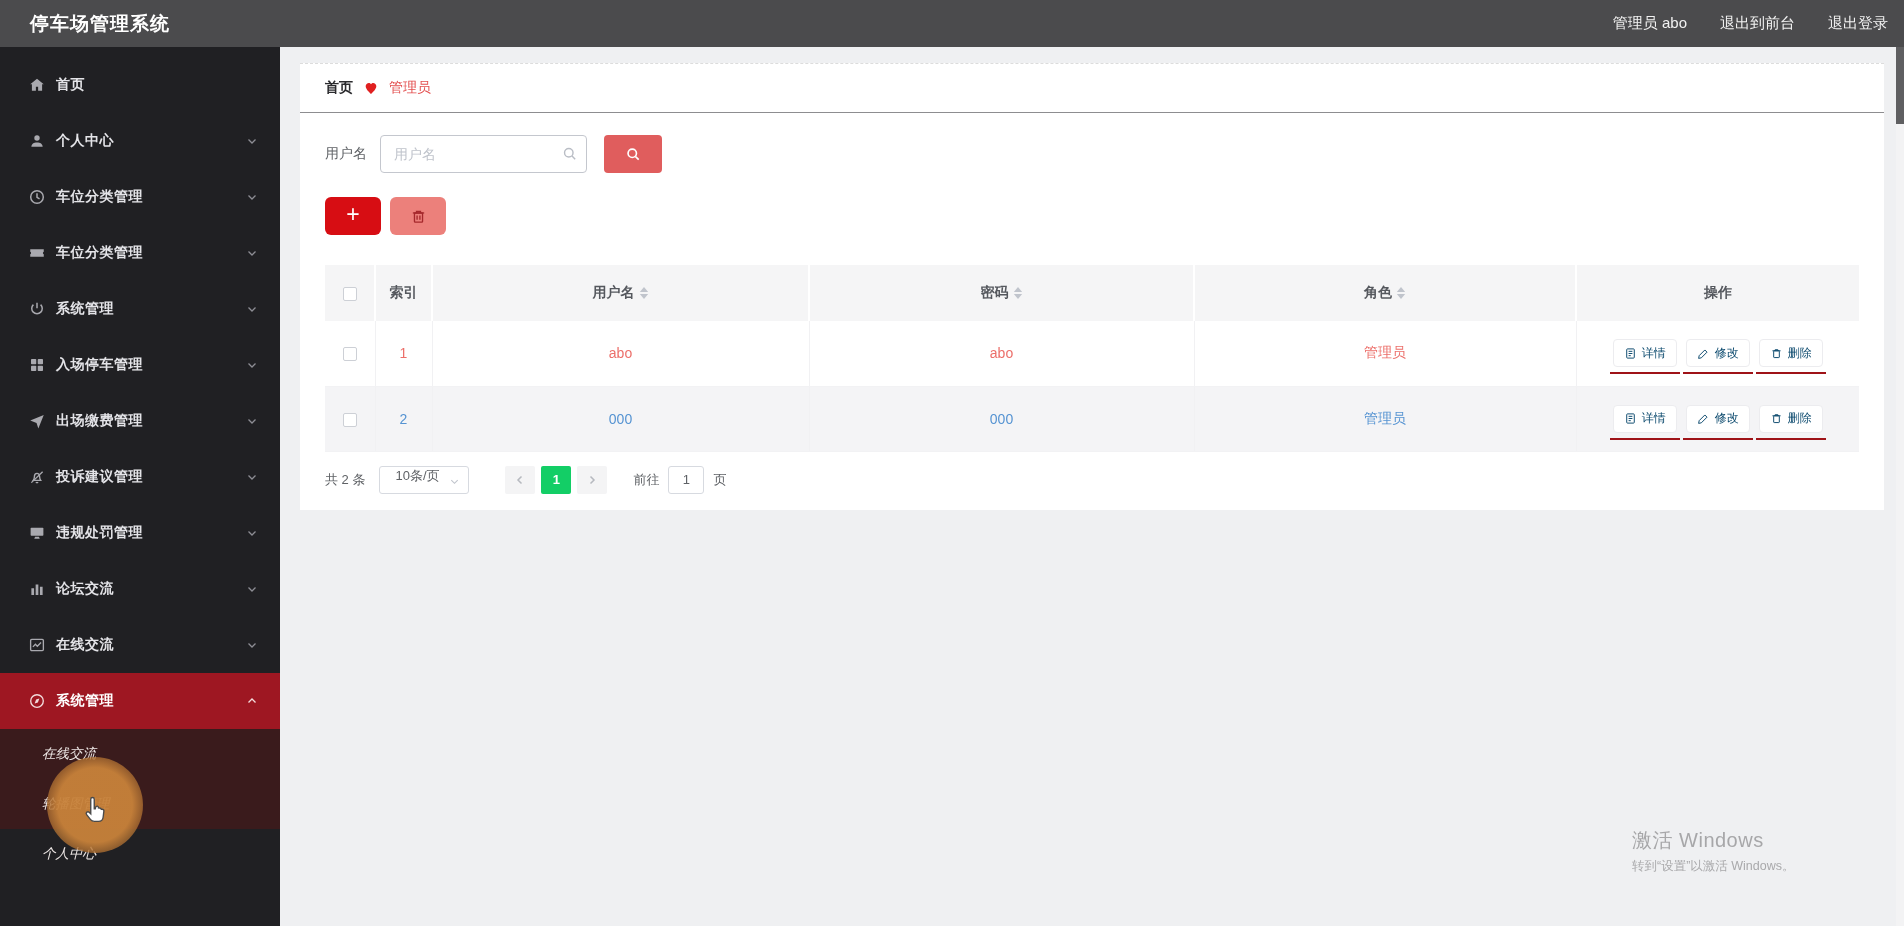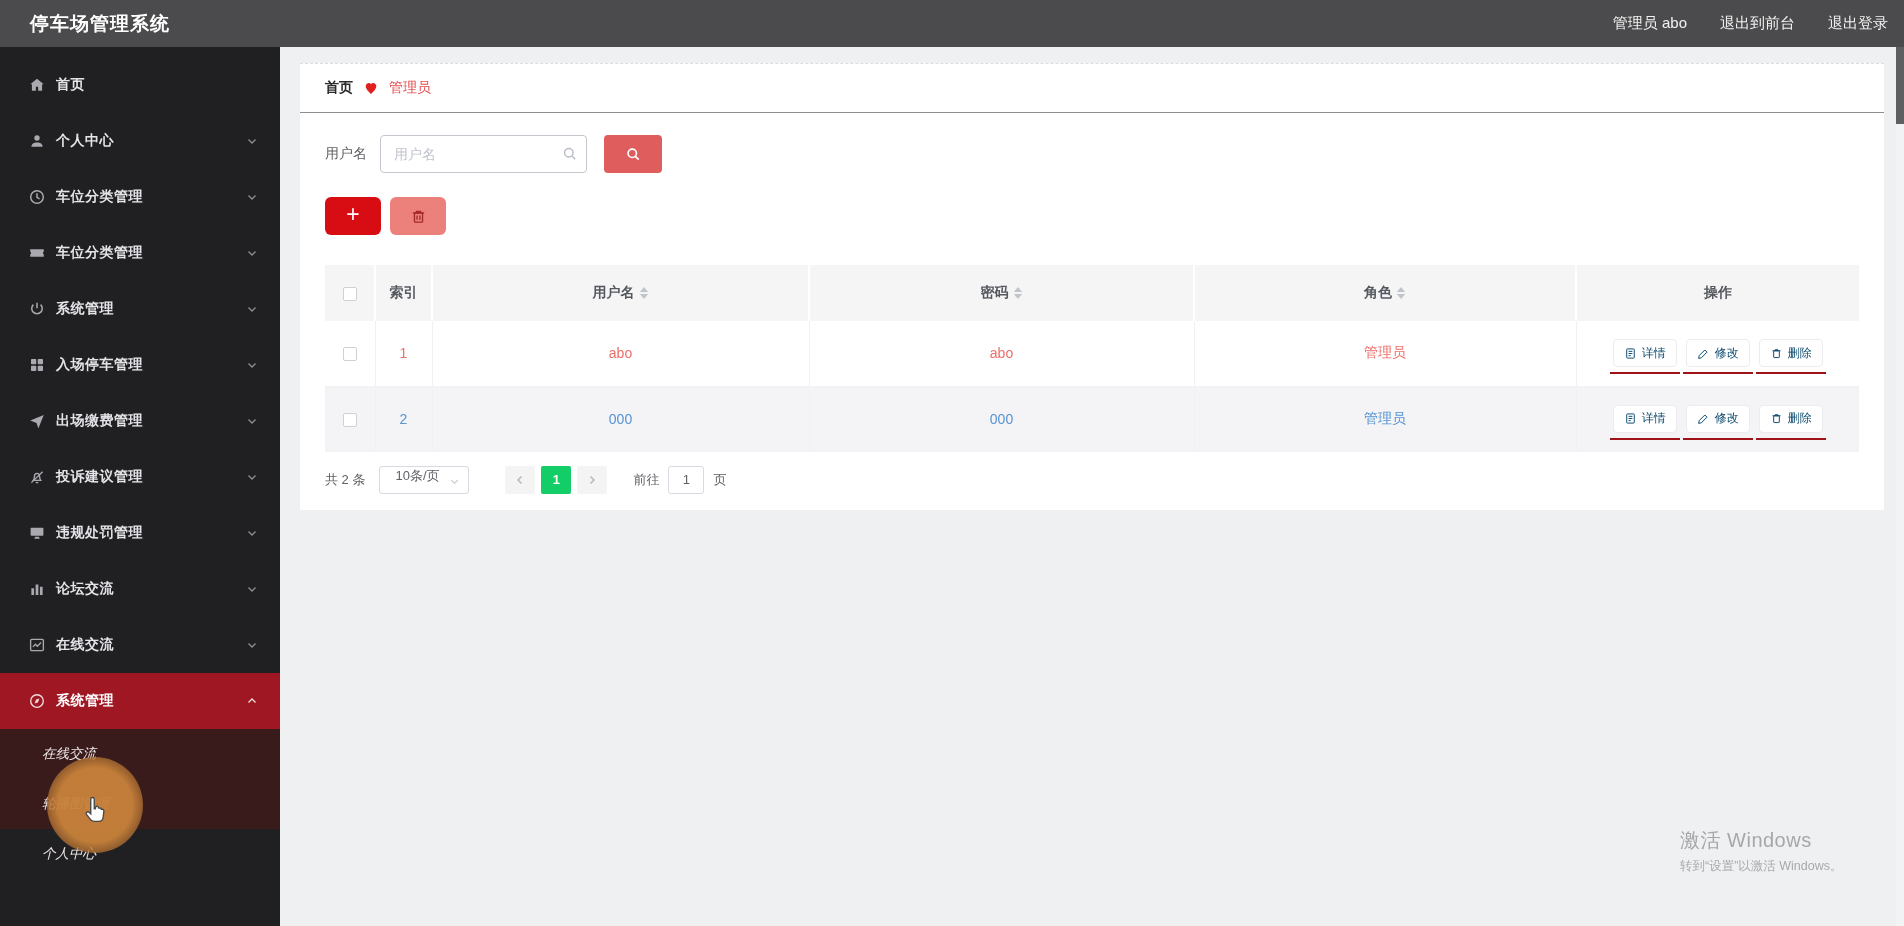--- a/index.html
+++ b/index.html
@@ -90,21 +90,21 @@
   .pg-nav { display:flex; align-items:center; gap:6px; margin-left:36px; }
   .pg-btn { width:30px; height:28px; background:#f4f4f5; border:none; border-radius:2px; color:#b6b9bf; cursor:pointer;
             display:inline-flex; align-items:center; justify-content:center; }
   .pg-btn svg { width:12px; height:12px; }
   .pg-cur { width:30px; height:28px; background:#13ce66; border-radius:2px; color:#fff; font-weight:bold; font-size:13px;
             display:inline-flex; align-items:center; justify-content:center; cursor:pointer; }
   .pg-go { display:flex; align-items:center; margin-left:26px; }
   .pg-go input { width:36px; height:28px; border:1px solid #d7dae0; border-radius:3px; text-align:center;
                  font-size:13px; color:#5f6266; margin:0 9px; outline:none; font-family:inherit; }
 
-  .watermark { position:absolute; left:1400px; top:780px; color:#a7a7a9; }
+  .watermark { position:absolute; left:1352px; top:780px; color:#a7a7a9; }
   .watermark .w1 { font-size:20px; letter-spacing:.5px; }
   .watermark .w2 { font-size:12.5px; margin-top:4px; color:#a9a9ab; }
 
   .scrollbar { position:absolute; right:0; top:47px; bottom:0; width:8px; background:#f3f3f4; z-index:40; }
   .scrollbar .thumb { width:8px; height:77px; background:#5f5f61; }
 </style>
 </head>
 <body>
 
 <div class="header">

